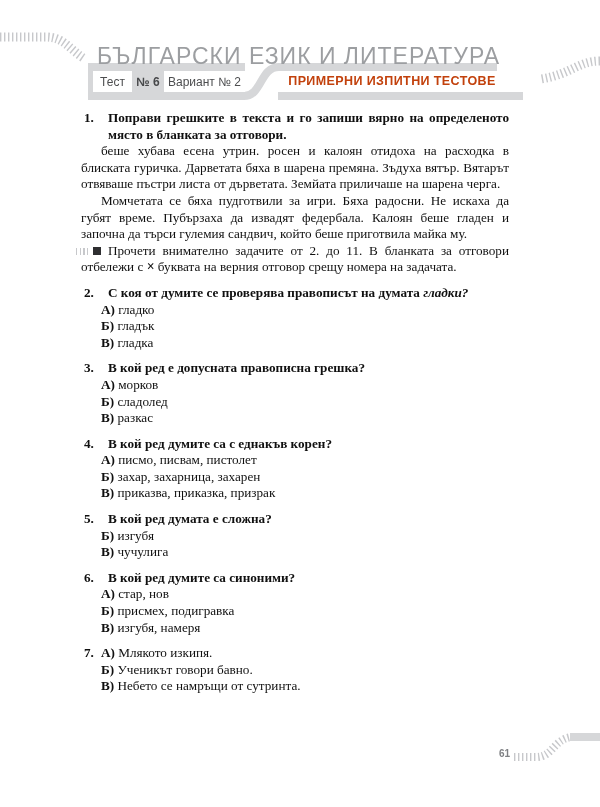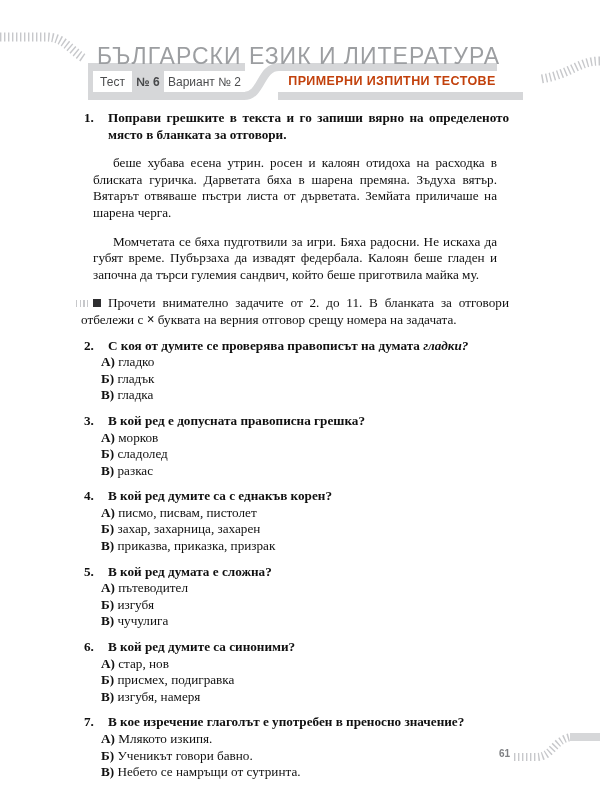--- a/index.html
+++ b/index.html
@@ -11,21 +11,21 @@
   .hdr-box{position:absolute;height:21px;top:71px;display:flex;align-items:center;justify-content:center;
            font-family:Liberation Sans, sans-serif;font-size:12px;color:#4c4d4f;white-space:nowrap;}
   #box-test{left:93px;width:39px;background:#fff;}
   #box-num{left:132px;width:32px;background:#d6d7d9;font-weight:bold;color:#47484a;}
   #box-variant{left:164px;width:81px;background:#fff;}
   .banner{position:absolute;left:288px;top:74px;width:208px;text-align:center;
           font-family:"Liberation Sans",sans-serif;font-weight:bold;font-size:12.5px;
           letter-spacing:.4px;color:#c2410c;white-space:nowrap;}
   #content{position:absolute;left:81px;top:0;width:428px;padding-top:110px;
            font-size:13.2px;line-height:16.6px;color:#101010;text-align:justify;}
-  p.para{margin:12px;text-indent:20px;}
+  p.para{margin:0;text-indent:20px;}
   .question{position:relative;padding-left:27px;margin-top:9px;}
   .question.first{margin-top:0;}
   .qnum{position:absolute;left:3px;top:0;font-weight:bold;}
   .stem{font-weight:bold;}
   .stem-em{font-weight:bold;font-style:italic;}
   .opt{margin-left:-7px;text-align:left;}
   .letter{font-weight:bold;}
   .instruction{}
   .ticks{display:inline-block;width:13px;height:7px;margin:0 4px 0 -5px;
          background:repeating-linear-gradient(90deg,#c7c8cb 0 1.4px,transparent 1.4px 3.6px);}
@@ -106,38 +106,36 @@
     <div class="opt"><span class="letter">А)</span> <span>писмо, писвам, пистолет</span></div>
             <div class="opt"><span class="letter">Б)</span> <span>захар, захарница, захарен</span></div>
             <div class="opt"><span class="letter">В)</span> <span>приказва, приказка, призрак</span></div>
           </div>
   </section>
         <section class="question">
     <span class="qnum">5.</span>
     <div><span class="stem">В кой ред думата е сложна?</span> <span class="stem-em"></span></div>
     <div>
 
-    <div class="opt"><span class="letter">А)</span> <span>пътеводител</span></div>
             <div class="opt"><span class="letter">Б)</span> <span>изгубя</span></div>
             <div class="opt"><span class="letter">В)</span> <span>чучулига</span></div>
           </div>
   </section>
         <section class="question">
     <span class="qnum">6.</span>
     <div><span class="stem">В кой ред думите са синоними?</span> <span class="stem-em"></span></div>
     <div>
 
     <div class="opt"><span class="letter">А)</span> <span>стар, нов</span></div>
             <div class="opt"><span class="letter">Б)</span> <span>присмех, подигравка</span></div>
             <div class="opt"><span class="letter">В)</span> <span>изгубя, намеря</span></div>
           </div>
   </section>
         <section class="question">
     <span class="qnum">7.</span>
-    <div><span class="stem">В кое изречение глаголът е употребен в преносно значение?</span> <span class="stem-em"></span></div>
     <div>
 
     <div class="opt"><span class="letter">А)</span> <span>Млякото изкипя.</span></div>
             <div class="opt"><span class="letter">Б)</span> <span>Ученикът говори бавно.</span></div>
             <div class="opt"><span class="letter">В)</span> <span>Небето се намръщи от сутринта.</span></div>
           </div>
   </section>
       </div>
 
   </div>

